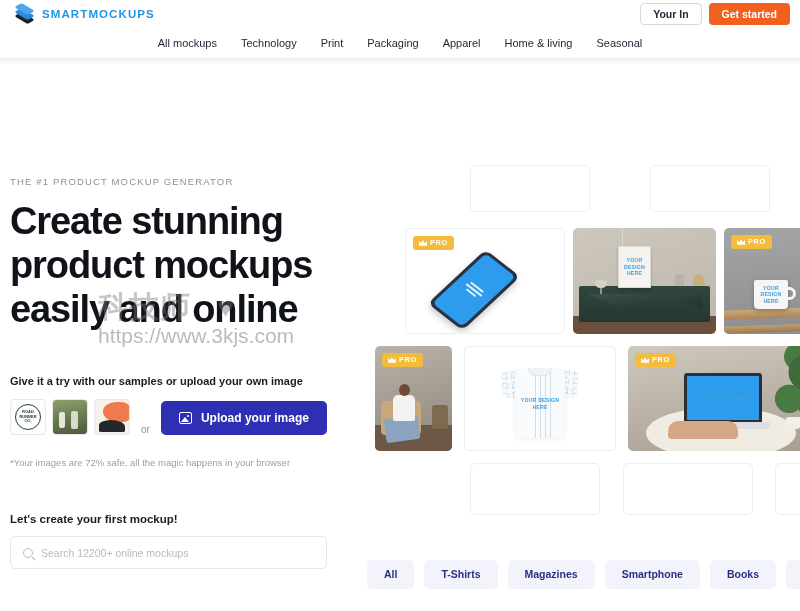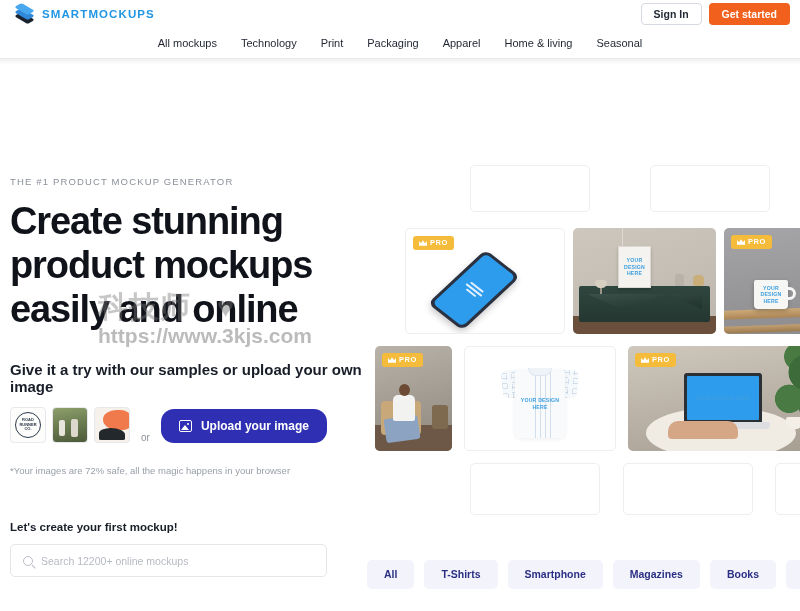--- a/index.html
+++ b/index.html
@@ -74,21 +74,21 @@
   .eyebrow {
     font-size: 9.5px; letter-spacing: 1.15px; color: #8a8f99;
     text-transform: uppercase; font-weight: normal; margin-top: 46px;
   }
   .headline {
     margin-top: 12px;
     font-size: 38px; line-height: 44px; font-weight: bold;
     color: #10131a; letter-spacing: -1.1px;
   }
   .subtext {
-    margin-top: 30px; font-size: 15px; color: #181d27; font-weight: bold;
+    margin-top: 44px; font-size: 11px; color: #181d27; font-weight: bold;
   }
   .sample-row { margin-top: 12px; display: flex; align-items: flex-end; gap: 8px; }
   .thumbs { display: flex; gap: 6px; }
   .thumb {
     width: 36px; height: 36px; border-radius: 4px; overflow: hidden;
     border: 1px solid #e6e8ec; position: relative; background: #fff;
   }
   .thumb-1 { background: #fdfdfb; display: flex; align-items: center; justify-content: center; }
   .thumb-1 .seal {
     width: 26px; height: 26px; border-radius: 50%;
@@ -109,21 +109,21 @@
     content: ""; position: absolute; right: -2px; top: 2px; width: 28px; height: 20px;
     background: #f07a4b; border-radius: 50% 40% 30% 55%;
   }
   .thumb-3::after {
     content: ""; position: absolute; left: 4px; bottom: 2px; width: 26px; height: 12px;
     background: #23282d; border-radius: 45% 55% 8% 8%;
   }
   .or-label { font-size: 10px; color: #8d919a; padding: 0 3px; }
   .btn-upload {
     display: flex; align-items: center; gap: 9px;
-    background: #2f2fb3; color: #fff; border: none; border-radius: 13px;
+    background: #2f2fb3; color: #fff; border: none; border-radius: 5px;
     padding: 10px 18px; font-size: 12px; font-weight: bold; cursor: pointer;
   }
   .icon-image {
     width: 13px; height: 12px; border: 1.5px solid #fff; border-radius: 2px;
     position: relative; flex: none;
   }
   .icon-image::before {
     content: ""; position: absolute; left: 1px; bottom: 1px;
     border-left: 4px solid transparent; border-right: 4px solid transparent;
     border-bottom: 5px solid #fff;
@@ -158,21 +158,21 @@
   .watermark {
     position: absolute; left: 98px; top: 222px; pointer-events: none; z-index: 5;
   }
   .wm-row { display: flex; align-items: center; gap: 26px; }
   .wm-cn {
     font-size: 30px; font-weight: bold; color: rgba(120,120,120,0.42);
     letter-spacing: 1px; font-family: "DejaVu Sans", sans-serif;
   }
   .wm-heart { font-size: 29px; color: rgba(110,110,110,0.45); line-height: 1; }
   .wm-url {
-    margin-top: -4px; font-size: 21px; font-weight: bold;
+    margin-top: -4px; font-size: 21px; font-weight: normal;
     color: rgba(120,120,120,0.5); letter-spacing: 0px;
   }
 
   
   .gallery {
     position: absolute; left: 375px; top: 0px; width: 440px; height: 546px;
   }
   .g-card {
     position: absolute; border-radius: 5px; overflow: hidden; background: #fff;
   }
@@ -393,21 +393,21 @@
         <span class="lyr l-mid">
             <i></i>
           </span>
         <span class="lyr l-top">
             <i></i>
           </span>
       </span>
       <span class="brand-name">SMARTMOCKUPS</span>
     </div>
     <div class="topbar-actions">
-      <button class="btn-signin">Sign In</button>
+      <button class="btn-signin">Your In</button>
       <button class="btn-getstarted">Get started</button>
     </div>
   </div>
 
   <div class="navbar">
     <span class="nav-item">All mockups</span>
     <span class="nav-item">Technology</span>
     <span class="nav-item">Print</span>
     <span class="nav-item">Packaging</span>
     <span class="nav-item">Apparel</span>
@@ -546,20 +546,20 @@
       </div>
 
       <div class="g-card placeholder c-ph-b1"></div>
       <div class="g-card placeholder c-ph-b2"></div>
       <div class="g-card placeholder c-ph-b3"></div>
     </div>
 
     <div class="pills">
       <span class="pill">All</span>
       <span class="pill">T-Shirts</span>
+      <span class="pill">Magazines</span>
       <span class="pill">Smartphone</span>
-      <span class="pill">Magazines</span>
       <span class="pill">Books</span>
       <span class="pill pill-cut">Laptops</span>
     </div>
 
   </div>
 </div>
 
 </body></html>

